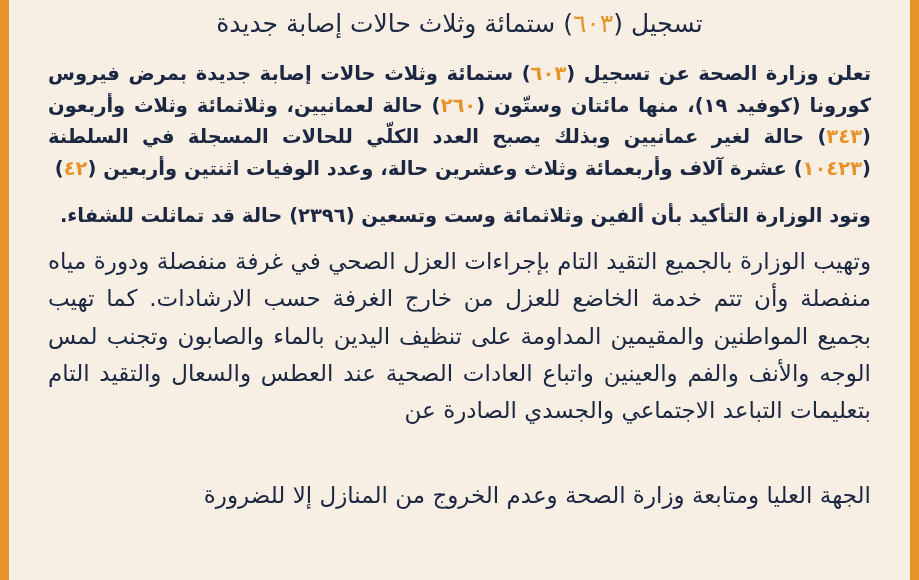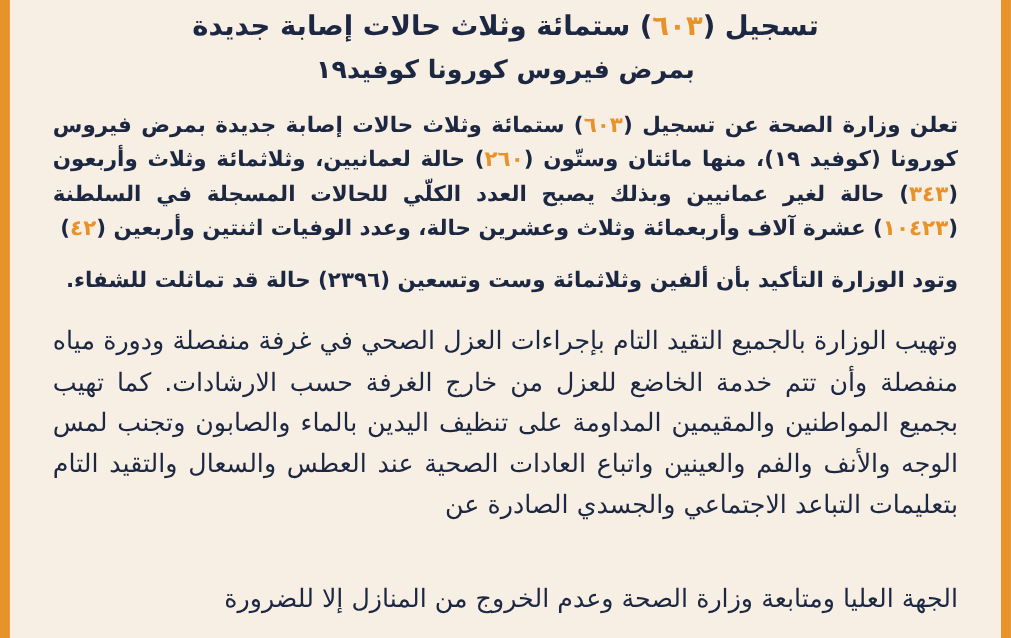--- a/index.html
+++ b/index.html
@@ -28,21 +28,21 @@
     top: 0;
     right: 9px;
     left: 9px;
     bottom: 0;
     padding: 6px 30px 0 30px;
     box-sizing: border-box;
   }
   .headline {
     text-align: center;
     color: #1c2742;
-    font-weight: bold;
+    font-weight: normal;
     line-height: 1.45;
   }
   .headline .line1 {
     font-size: 25px;
     letter-spacing: 0px;
   }
   .headline .line2 {
     font-size: 23px;
     margin-top: 6px;
   }
@@ -55,41 +55,40 @@
     font-size: 19.5px;
     line-height: 1.62;
     text-align: justify;
     text-align-last: right;
     font-weight: bold;
   }
   .para {
     margin: 0 0 15px 0;
   }
   .para.tight {
-    margin-bottom: 22px;
+    margin-bottom: 12px;
   }
   .para.regular {
     font-weight: normal;
     font-size: 23px;
     line-height: 1.62;
   }
   .para.last {
     margin-bottom: 0;
     margin-top: 48px;
   }
 </style>
 </head>
 <body>
 
 <div class="poster">
   <div class="inner">
 
     <div class="headline">
       <div class="line1"><span>تسجيل (</span><span class="accent">٦٠٣</span><span>) ستمائة وثلاث حالات إصابة جديدة</span></div>
-      <div class="line2">بمرض فيروس كورونا كوفيد١٩</div>
     </div>
 
     <div class="body-block">
 
       <p class="para"><span>تعلن وزارة الصحة عن تسجيل (</span><span class="accent">٦٠٣</span><span>) ستمائة وثلاث حالات إصابة جديدة بمرض فيروس كورونا (كوفيد ١٩)، منها مائتان وستّون (</span><span class="accent">٢٦٠</span><span>) حالة لعمانيين، وثلاثمائة وثلاث وأربعون (</span><span class="accent">٣٤٣</span><span>) حالة لغير عمانيين وبذلك يصبح العدد الكلّي للحالات المسجلة في السلطنة (</span><span class="accent">١٠٤٢٣</span><span>) عشرة آلاف وأربعمائة وثلاث وعشرين حالة، وعدد الوفيات اثنتين وأربعين (</span><span class="accent">٤٢</span><span>)</span></p>
 
       <p class="para tight">وتود الوزارة التأكيد بأن ألفين وثلاثمائة وست وتسعين (٢٣٩٦) حالة قد تماثلت للشفاء.</p>
 
       <p class="para regular">وتهيب الوزارة بالجميع التقيد التام بإجراءات العزل الصحي في غرفة منفصلة ودورة مياه منفصلة وأن تتم خدمة الخاضع للعزل من خارج الغرفة حسب الارشادات. كما تهيب بجميع المواطنين والمقيمين المداومة على تنظيف اليدين بالماء والصابون وتجنب لمس الوجه والأنف والفم والعينين واتباع العادات الصحية عند العطس والسعال والتقيد التام بتعليمات التباعد الاجتماعي والجسدي الصادرة عن</p>
 

